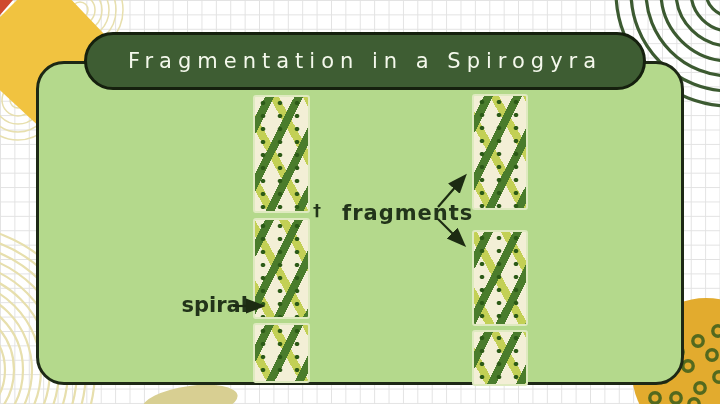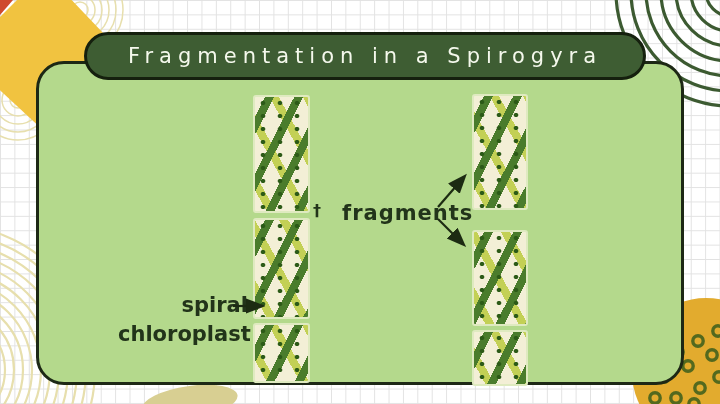--- a/index.html
+++ b/index.html
@@ -20,21 +20,21 @@
       linear-gradient(90deg, var(--grid-line) 1px, transparent 1px);
     background-size:14.4px 14.4px;
   }
   .decor{position:absolute;left:0;top:0;z-index:1;}
   .panel{
     position:absolute;left:36px;top:61px;width:648px;height:324px;z-index:2;
     background:var(--panel-green);
     border:3px solid var(--panel-border);border-radius:28px;box-sizing:border-box;
   }
   .banner{
-    position:absolute;left:84px;top:32px;width:562px;height:48px;z-index:4;
+    position:absolute;left:84px;top:32px;width:562px;height:58px;z-index:4;
     background:var(--banner-green);
     border:3px solid var(--banner-border);border-radius:30px;box-sizing:border-box;
     display:flex;align-items:center;justify-content:center;
   }
   .banner-title{
     color:var(--banner-text);font-size:21px;letter-spacing:6px;white-space:nowrap;
   }
   .filament{
     position:absolute;z-index:3;box-sizing:border-box;border-radius:3px;
     border:2px solid var(--filament-edge);
@@ -123,21 +123,20 @@
 <div class="filament" style="left:253px;top:218px;width:57px;height:101px;"></div>
 <div class="filament" style="left:253px;top:323px;width:57px;height:60px;"></div>
 
 <div class="filament" style="left:472px;top:94px;width:56px;height:116px;"></div>
 <div class="filament" style="left:472px;top:230px;width:56px;height:96px;"></div>
 <div class="filament" style="left:472px;top:330px;width:56px;height:56px;"></div>
 
 <div class="label label-fragments">fragments</div>
 <div class="label label-spiral">
   <div>spiral</div>
-  <div>chloroplast</div>
 </div>
 <div class="tick">†</div>
 
 <svg class="arrows" width="720" height="404" viewBox="0 0 720 404">
   <defs>
     <marker id="ah" markerWidth="9" markerHeight="8" refX="7" refY="3.5" orient="auto">
       <path d="M0,0 L9,3.5 L0,7 z" fill="var(--arrow-color)"></path>
     </marker>
   </defs>
   <g stroke="var(--arrow-color)" stroke-width="2.2" fill="none">

